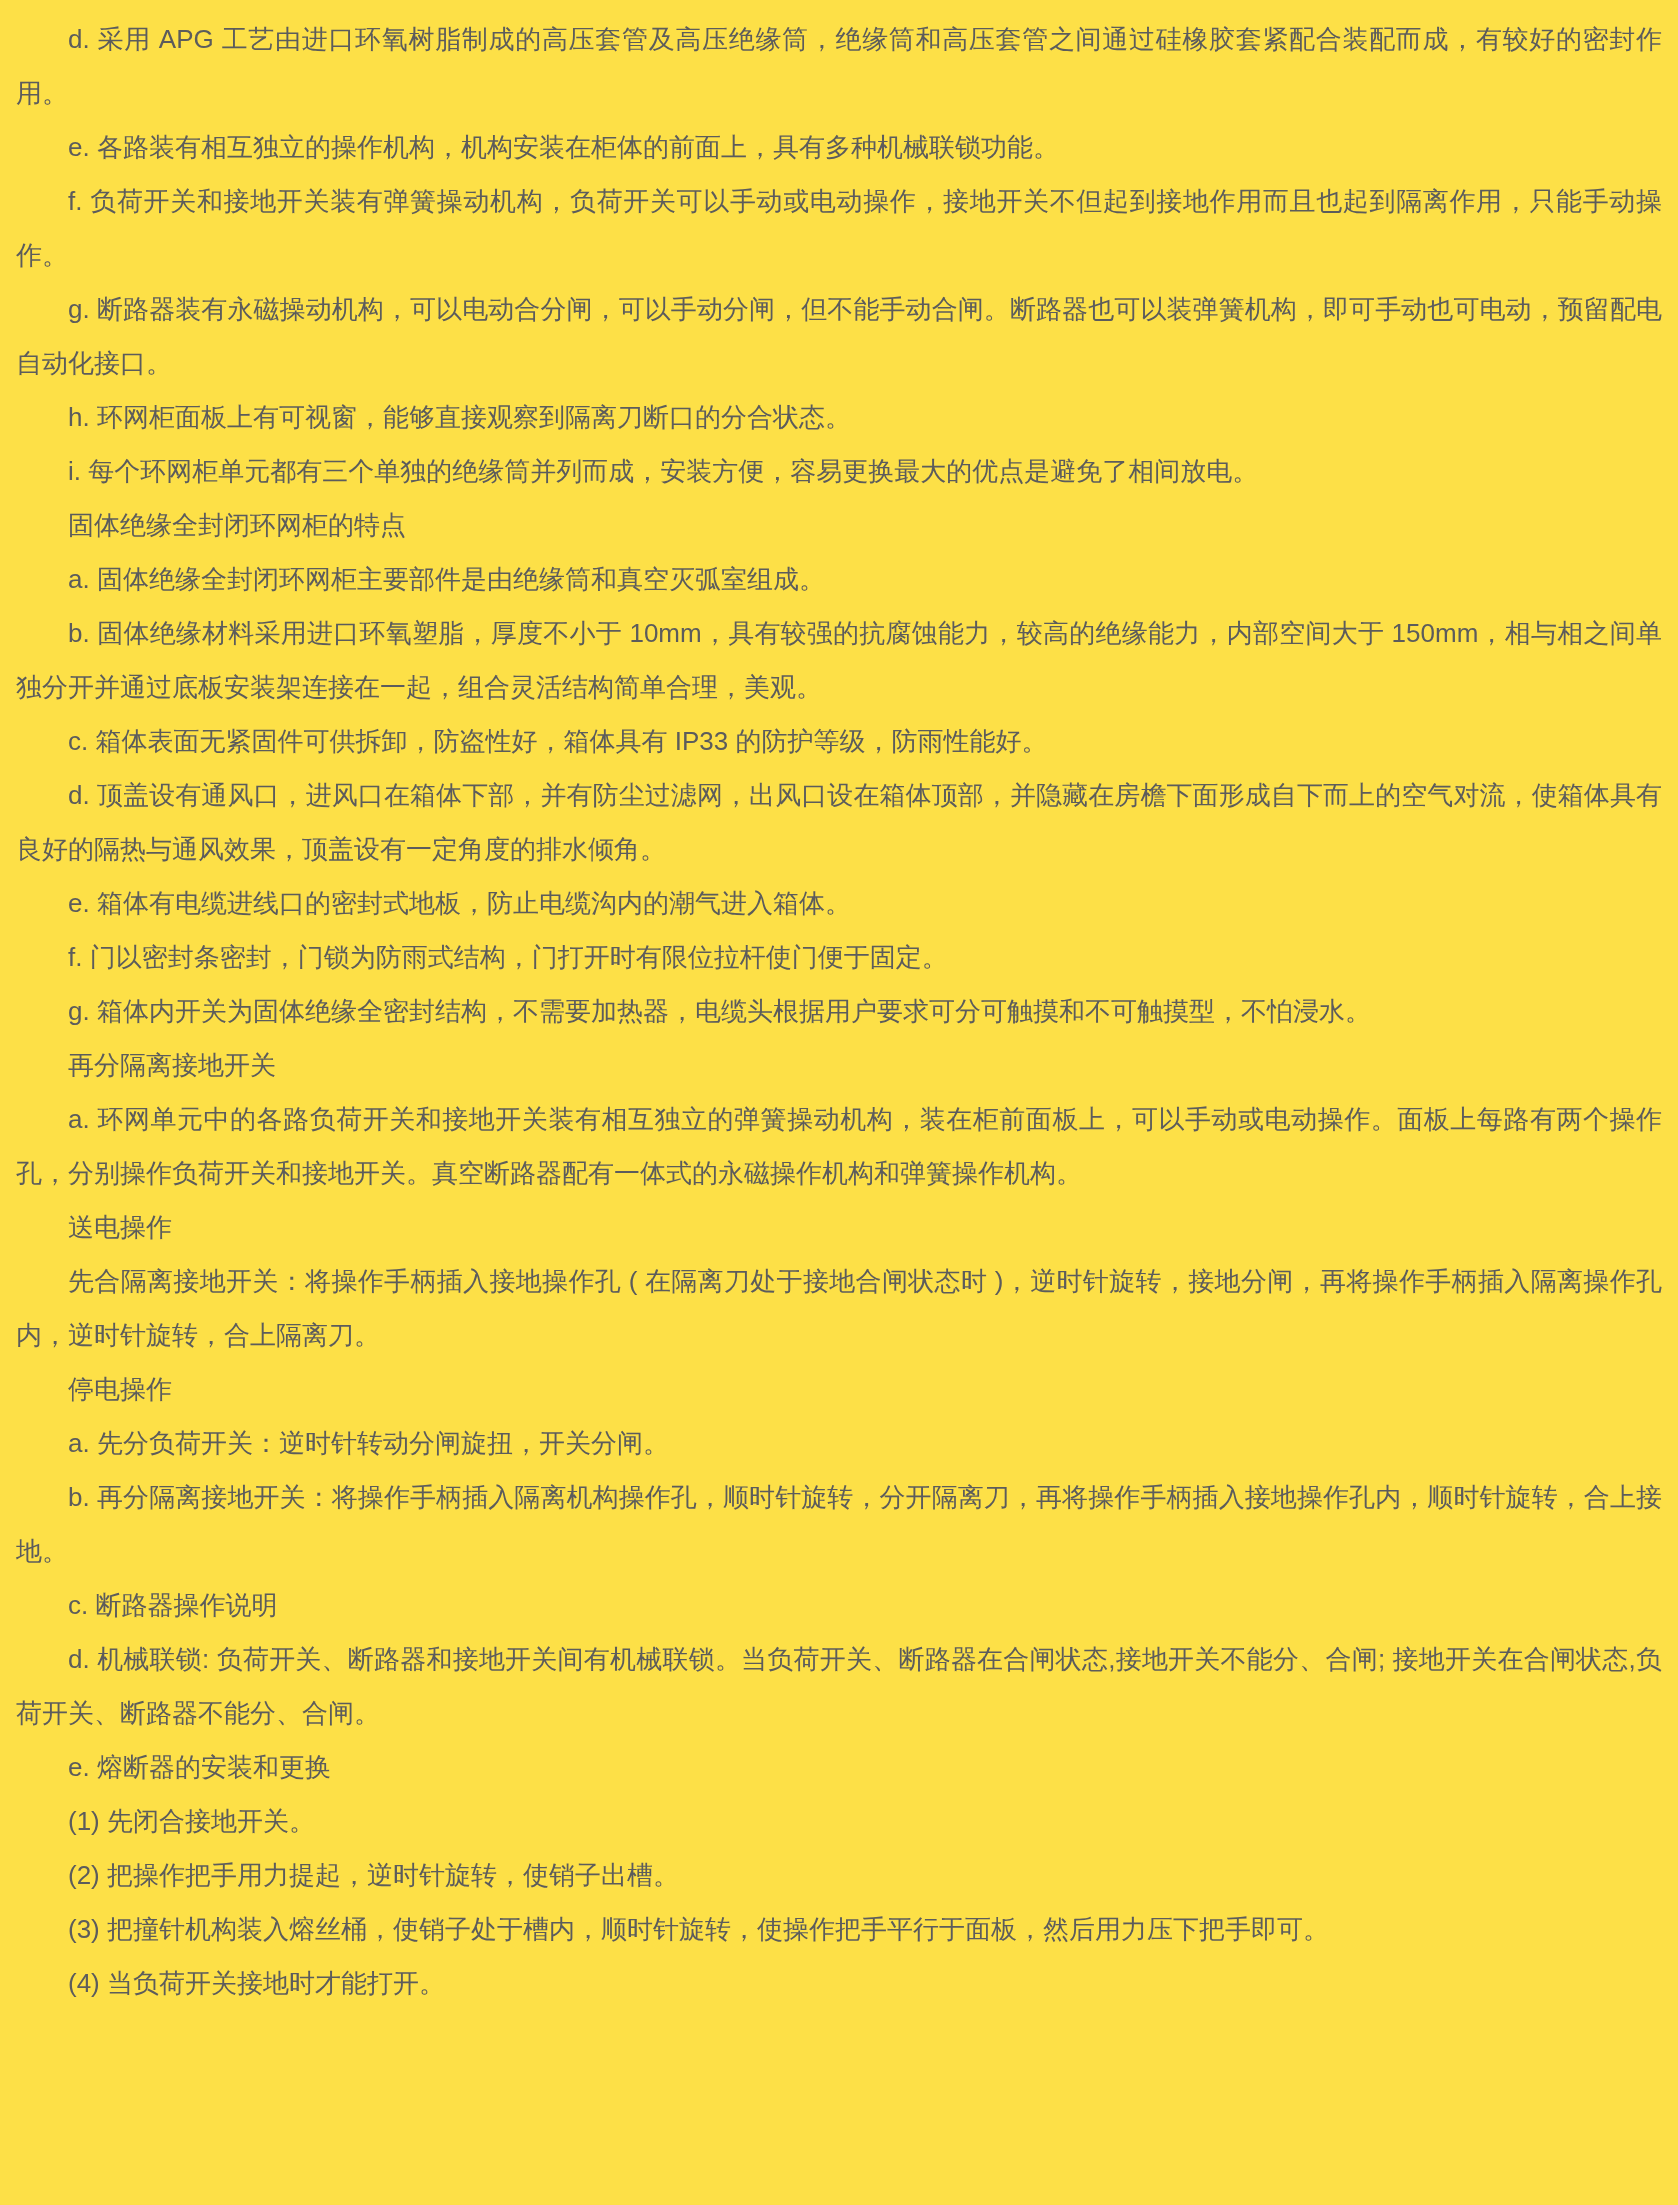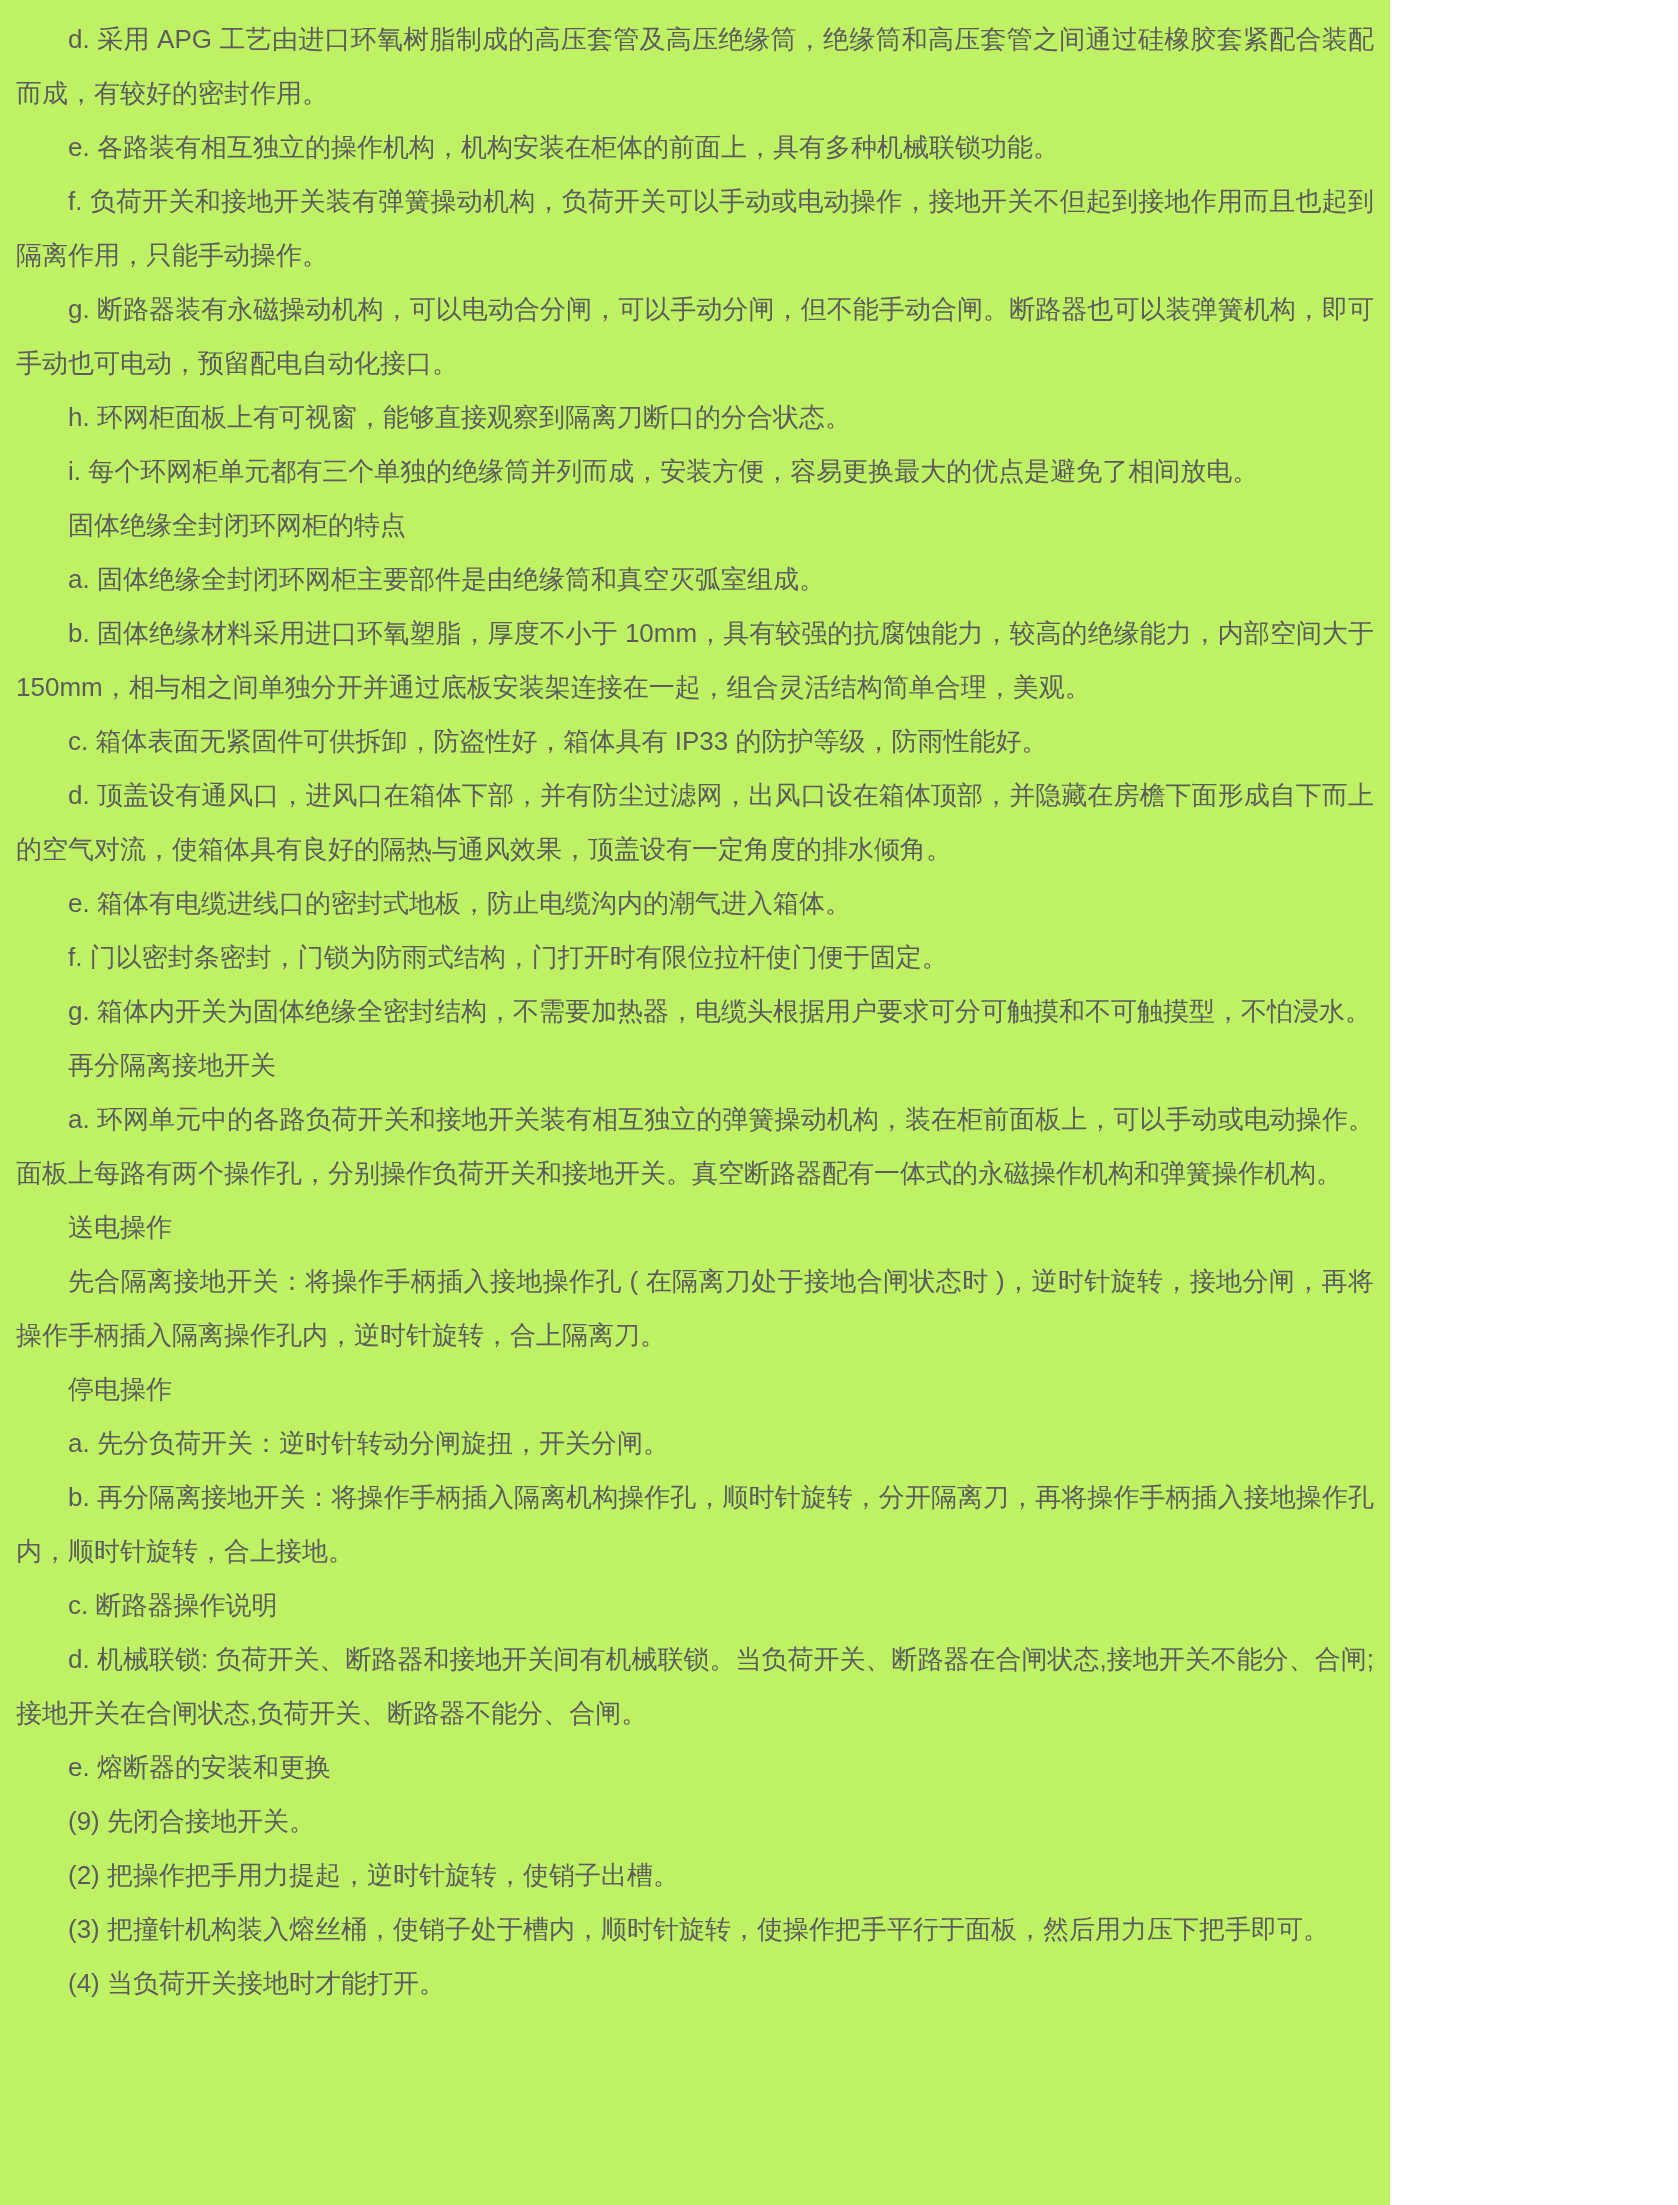--- a/index.html
+++ b/index.html
@@ -7,24 +7,24 @@
     padding: 0;
     background: #ffffff;
   }
   body {
     width: 1678px;
     min-height: 2206px;
     font-family: "Liberation Sans", sans-serif;
   }
   .doc-page {
     box-sizing: border-box;
-    width: 1390px;
+    width: 1678px;
     min-height: 2206px;
     padding: 12px 16px 37px 16px;
-    background: #bef264;
+    background: #fde047;
     color: #5c5c5c;
     font-size: 26px;
     line-height: 54px;
     text-align: justify;
     word-break: break-all;
     overflow-wrap: break-word;
   }
   .doc-page p {
     margin: 0;
     padding: 0;
@@ -52,18 +52,18 @@
   <p>再分隔离接地开关</p>
   <p>a. 环网单元中的各路负荷开关和接地开关装有相互独立的弹簧操动机构，装在柜前面板上，可以手动或电动操作。面板上每路有两个操作孔，分别操作负荷开关和接地开关。真空断路器配有一体式的永磁操作机构和弹簧操作机构。</p>
   <p>送电操作</p>
   <p>先合隔离接地开关：将操作手柄插入接地操作孔 ( 在隔离刀处于接地合闸状态时 )，逆时针旋转，接地分闸，再将操作手柄插入隔离操作孔内，逆时针旋转，合上隔离刀。</p>
   <p>停电操作</p>
   <p>a. 先分负荷开关：逆时针转动分闸旋扭，开关分闸。</p>
   <p>b. 再分隔离接地开关：将操作手柄插入隔离机构操作孔，顺时针旋转，分开隔离刀，再将操作手柄插入接地操作孔内，顺时针旋转，合上接地。</p>
   <p>c. 断路器操作说明</p>
   <p>d. 机械联锁: 负荷开关、断路器和接地开关间有机械联锁。当负荷开关、断路器在合闸状态,接地开关不能分、合闸; 接地开关在合闸状态,负荷开关、断路器不能分、合闸。</p>
   <p>e. 熔断器的安装和更换</p>
-  <p>(9) 先闭合接地开关。</p>
+  <p>(1) 先闭合接地开关。</p>
   <p>(2) 把操作把手用力提起，逆时针旋转，使销子出槽。</p>
   <p>(3) 把撞针机构装入熔丝桶，使销子处于槽内，顺时针旋转，使操作把手平行于面板，然后用力压下把手即可。</p>
   <p>(4) 当负荷开关接地时才能打开。</p>
 </div>
 
 
 </body></html>

